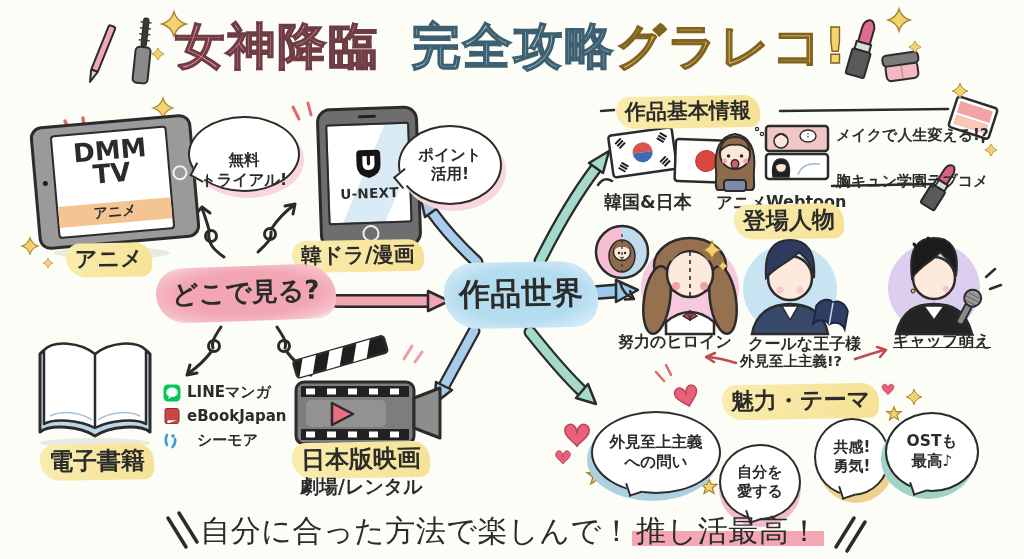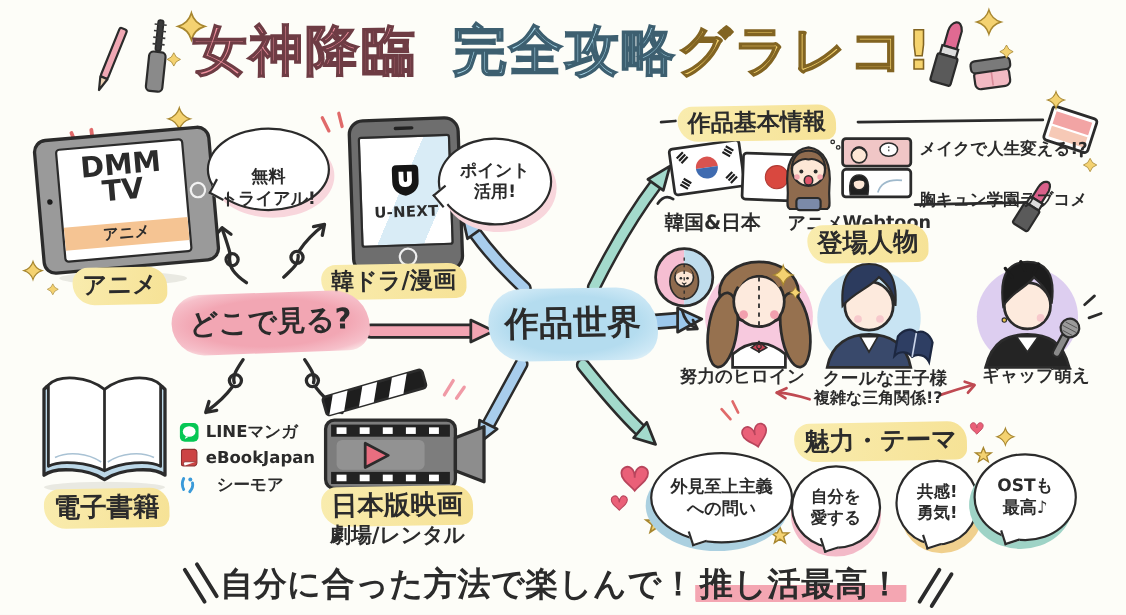--- a/index.html
+++ b/index.html
@@ -57,35 +57,35 @@
           border-left:2.5px solid #2b2b2b;border-bottom:2.5px solid #2b2b2b;}
   .bb-muryou{left:188px;top:116px;width:108px;height:72px;font-size:15.5px;box-shadow:4px 6px 0 #f8d6dc;justify-content:flex-end;}
   .bb-muryou .tail{left:2px;bottom:10px;transform:rotate(28deg);}
   .bb-point{left:398px;top:125px;width:100px;height:76px;font-size:15.5px;box-shadow:4px 6px 0 #f8d6dc;}
   .bb-point .tail{left:-4px;top:44px;transform:rotate(50deg);}
 
   .tb{line-height:1.28;}
   .tb .tail{width:12px;height:12px;}
   .tb1{left:591px;top:411px;width:126px;height:79px;font-size:15.5px;box-shadow:-4px 7px 0 #abd0e0;}
   .tb1 .tail{left:34px;bottom:-3px;transform:rotate(-18deg);}
-  .tb2{left:719px;top:423px;width:78px;height:72px;font-size:15px;box-shadow:0 7px 0 #f3bac8;}
+  .tb2{left:719px;top:444px;width:78px;height:72px;font-size:15px;box-shadow:0 7px 0 #f3bac8;}
   .tb2 .tail{left:26px;bottom:-4px;transform:rotate(-18deg);}
   .tb3{left:814px;top:418px;width:72px;height:74px;font-size:15px;box-shadow:4px 7px 0 #f0d08e;}
   .tb3 .tail{left:24px;bottom:-4px;transform:rotate(-18deg);}
   .tb4{left:885px;top:412px;width:90px;height:76px;font-size:15.5px;box-shadow:-4px 7px 0 #9ed3c6;}
   .tb4 .tail{left:24px;bottom:-4px;transform:rotate(-18deg);}
 
   
   .lbl{font-weight:800;}
 
   
   .service-row{position:absolute;z-index:2;display:flex;align-items:center;gap:6px;font-size:15px;font-weight:700;white-space:nowrap;}
 
   
-  .footer{left:0;right:0;top:511px;text-align:center;font-size:30px;font-weight:700;letter-spacing:0.5px;z-index:2;position:absolute;}
+  .footer{left:0;right:0;top:511px;text-align:center;font-size:30px;font-weight:400;letter-spacing:0.5px;z-index:2;position:absolute;}
   .fhl{background:linear-gradient(transparent 52%,#f4a6b2 52%,#f4a6b2 94%,transparent 94%);padding:0 4px;border-radius:4px;}
 </style>
 </head>
 <body>
 
 <div id="canvas">
 
   <svg class="deco" width="1024" height="559" viewBox="0 0 1024 559">
     <defs>
       <path id="spk" d="M0,-11 Q2.5,-2.5 11,0 Q2.5,2.5 0,11 Q-2.5,2.5 -11,0 Q-2.5,-2.5 0,-11 Z" fill="#f4d271" stroke="#a8872f" stroke-width="1.4"></path>
@@ -474,22 +474,22 @@
   <div class="tag" style="left:616px;top:96px;font-size:21px;">作品基本情報</div>
   <div class="txt lbl" style="left:604px;top:190px;font-size:18px;">韓国&amp;日本</div>
   <div class="txt lbl" style="left:716px;top:192px;font-size:16.5px;">アニメ</div>
   <div class="txt lbl" style="left:766px;top:192px;font-size:16px;">Webtoon</div>
   <div class="txt lbl" style="left:836px;top:126px;font-size:15px;">メイクで人生変える!?</div>
   <div class="txt lbl" style="left:836px;top:152px;font-size:15px;margin-top:20px;">胸キュン学園ラブコメ</div>
 
   <div class="tag" style="left:734px;top:204px;font-size:23px;">登場人物</div>
   <div class="txt lbl" style="left:618px;top:332px;font-size:16px;">努力のヒロイン</div>
   <div class="txt lbl" style="left:748px;top:334px;font-size:16px;">クールな王子様</div>
-  <div class="txt lbl" style="left:893px;top:331px;font-size:16px;">ギャップ萌え</div>
-  <div class="txt lbl" style="left:740px;top:352px;font-size:14.5px;">複雑な三角関係!?</div>
+  <div class="txt lbl" style="left:893px;top:331px;font-size:16px;text-decoration:underline;">ギャップ萌え</div>
+  <div class="txt lbl" style="left:740px;top:352px;font-size:14.5px;">外見至上主義!?</div>
 
   <div class="tag" style="left:722px;top:384px;font-size:23px;">魅力・テーマ</div>
   <div class="bubble tb tb1">
     <span>外見至上主義</span>
     <span>への問い</span>
     <span class="tail"></span>
   </div>
   <div class="bubble tb tb2">
     <span>自分を</span>
     <span>愛する</span>

